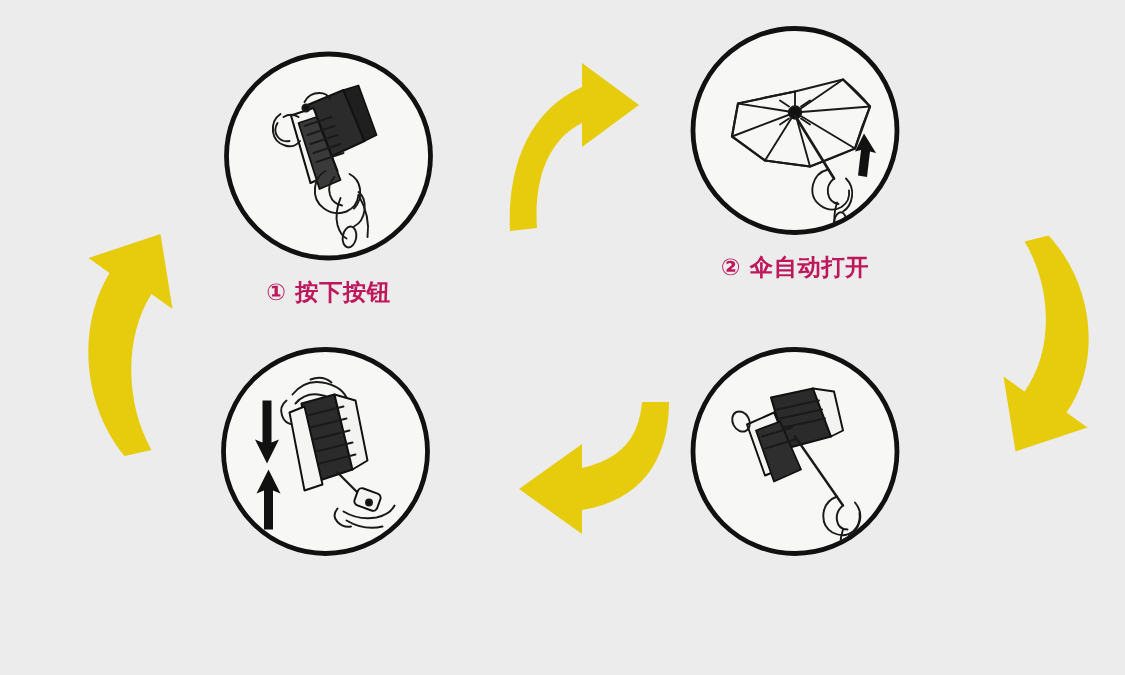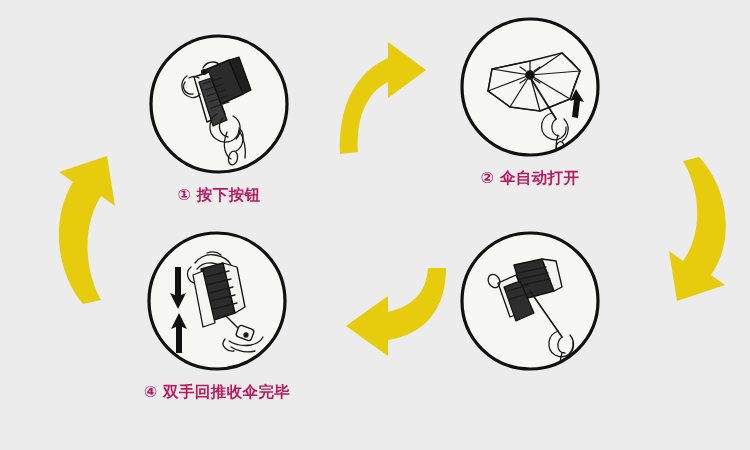--- a/index.html
+++ b/index.html
@@ -202,21 +202,20 @@
           <g fill="#111" stroke="none">
             <polygon points="30,38 36,38 36,66 41,64 33,80 25,64 30,66"></polygon>
           </g>
 
           <g fill="#111" stroke="none">
             <polygon points="34,84 42,100 37,98 37,124 31,124 31,98 26,100"></polygon>
           </g>
         </g>
       </svg>
     </div>
-    <div class="caption">④ 双手回推收伞完毕</div>
   </div>
 
   <div class="arrow arrow-top">
     <svg width="120" height="130" viewBox="0 0 120 130" xmlns="http://www.w3.org/2000/svg">
       <path d="M22,128
                C 20,86 34,48 70,32
                L 70,16
                L 108,44
                L 70,72
                L 70,56

